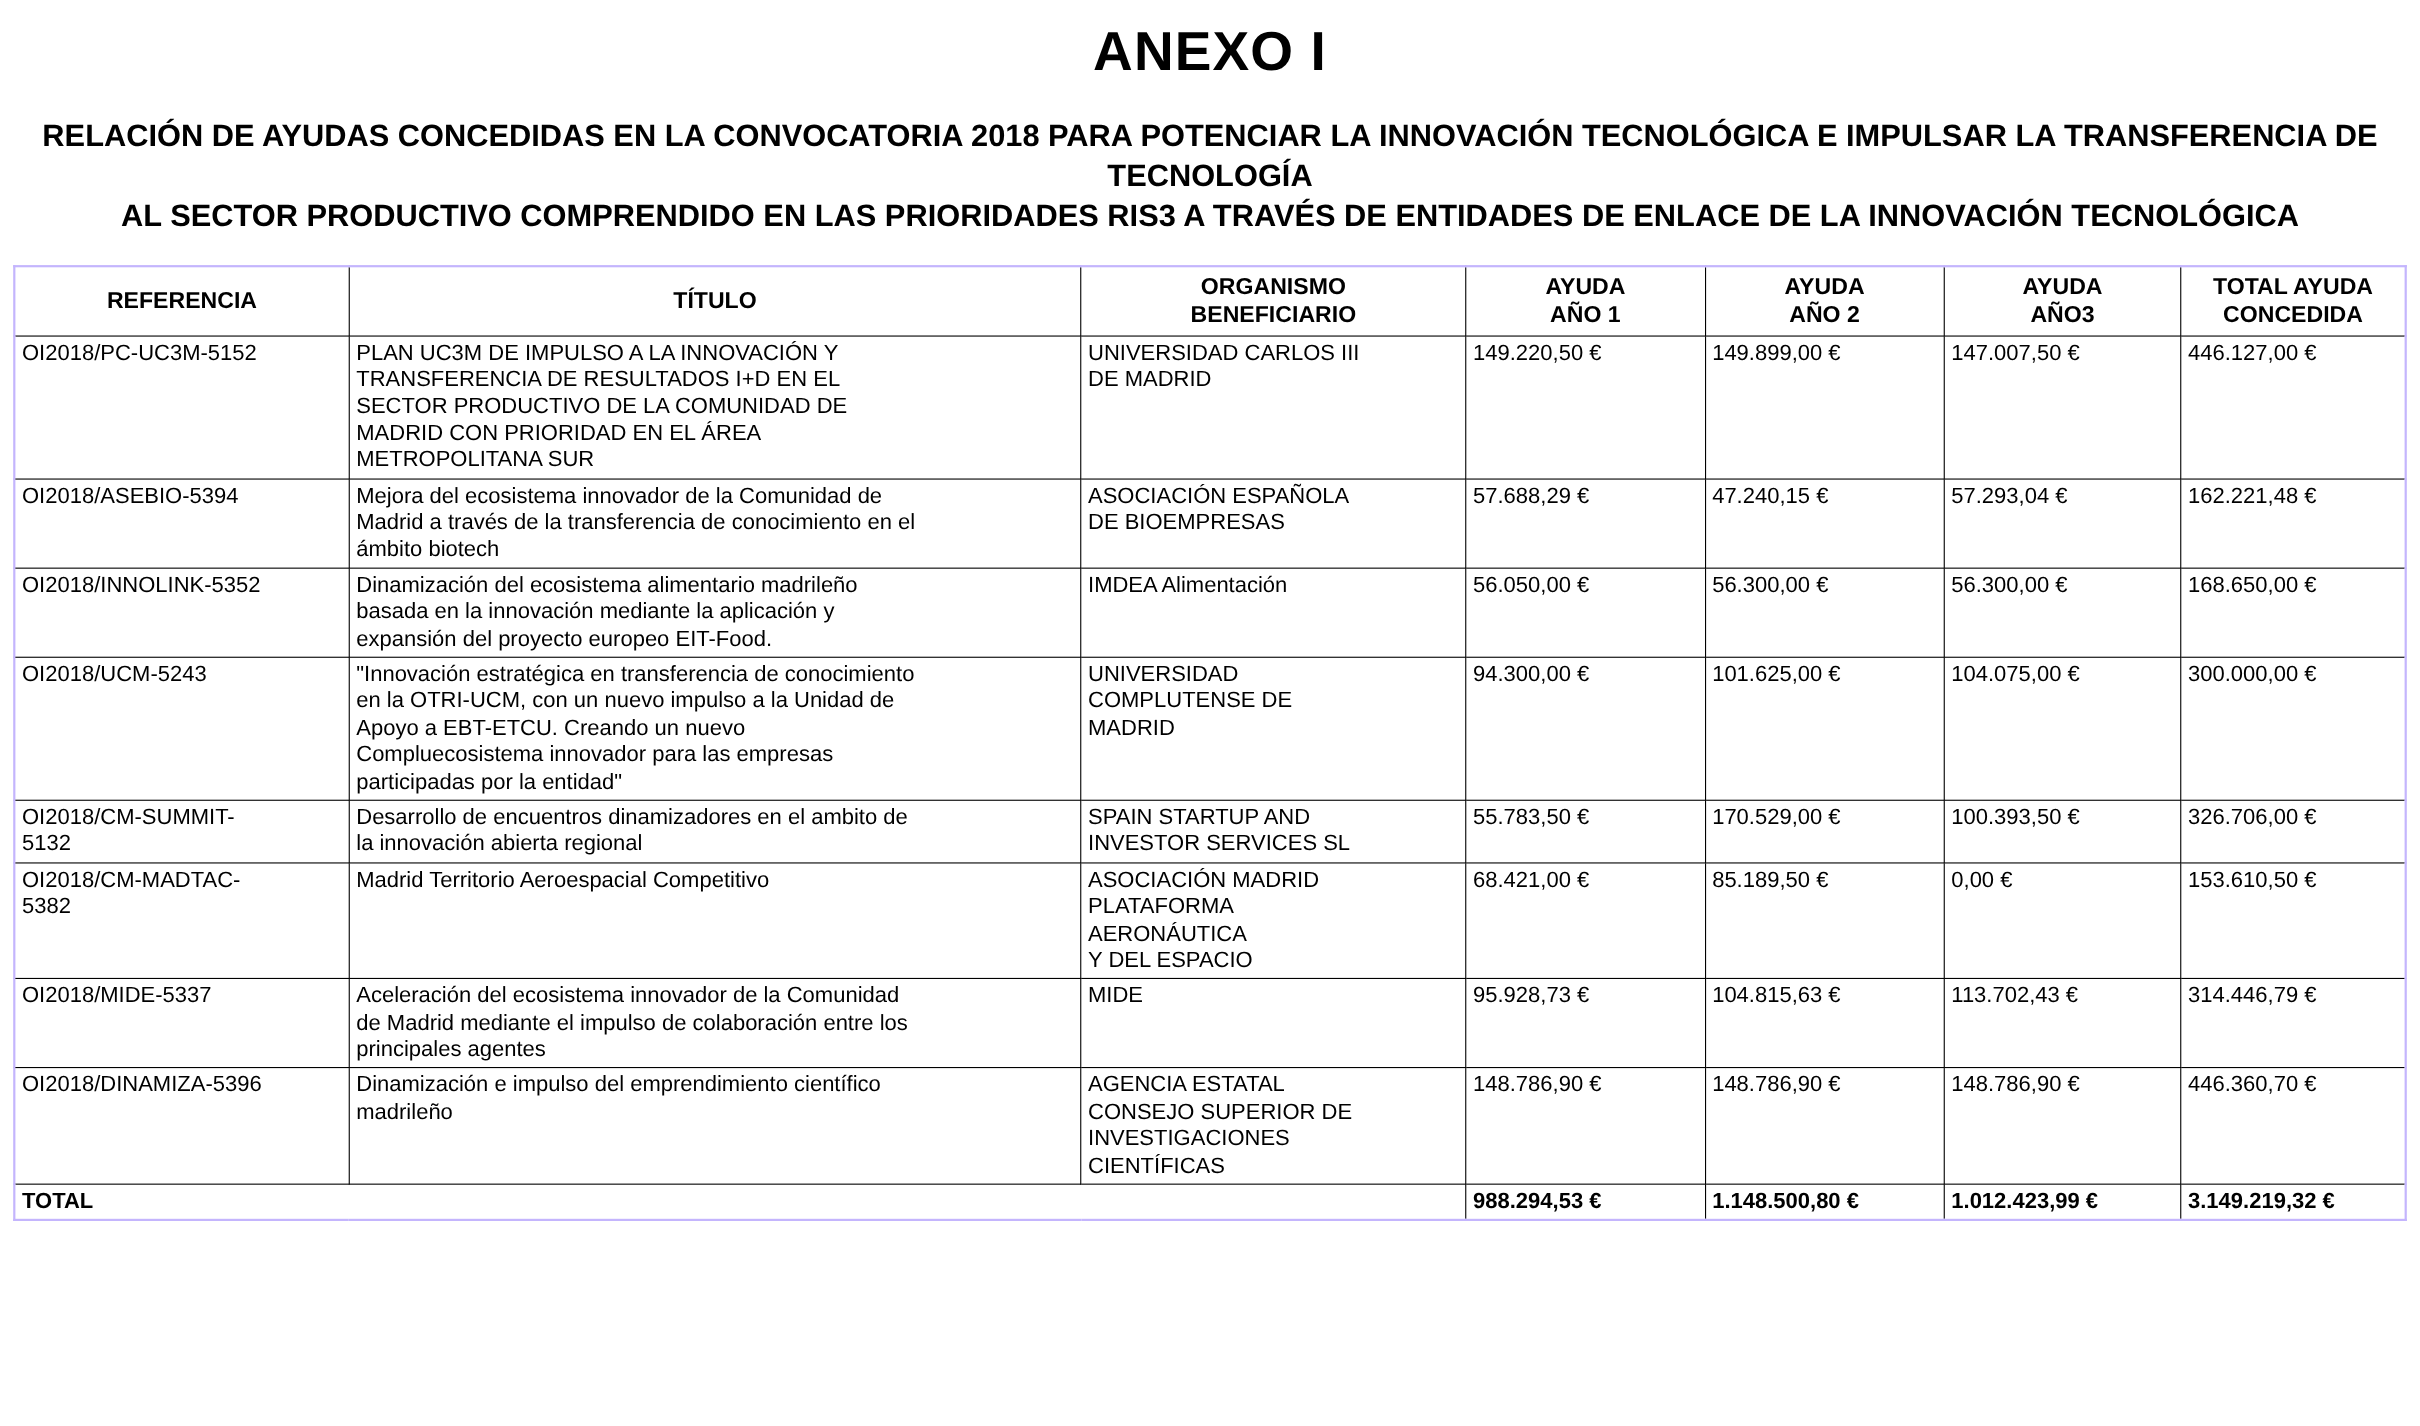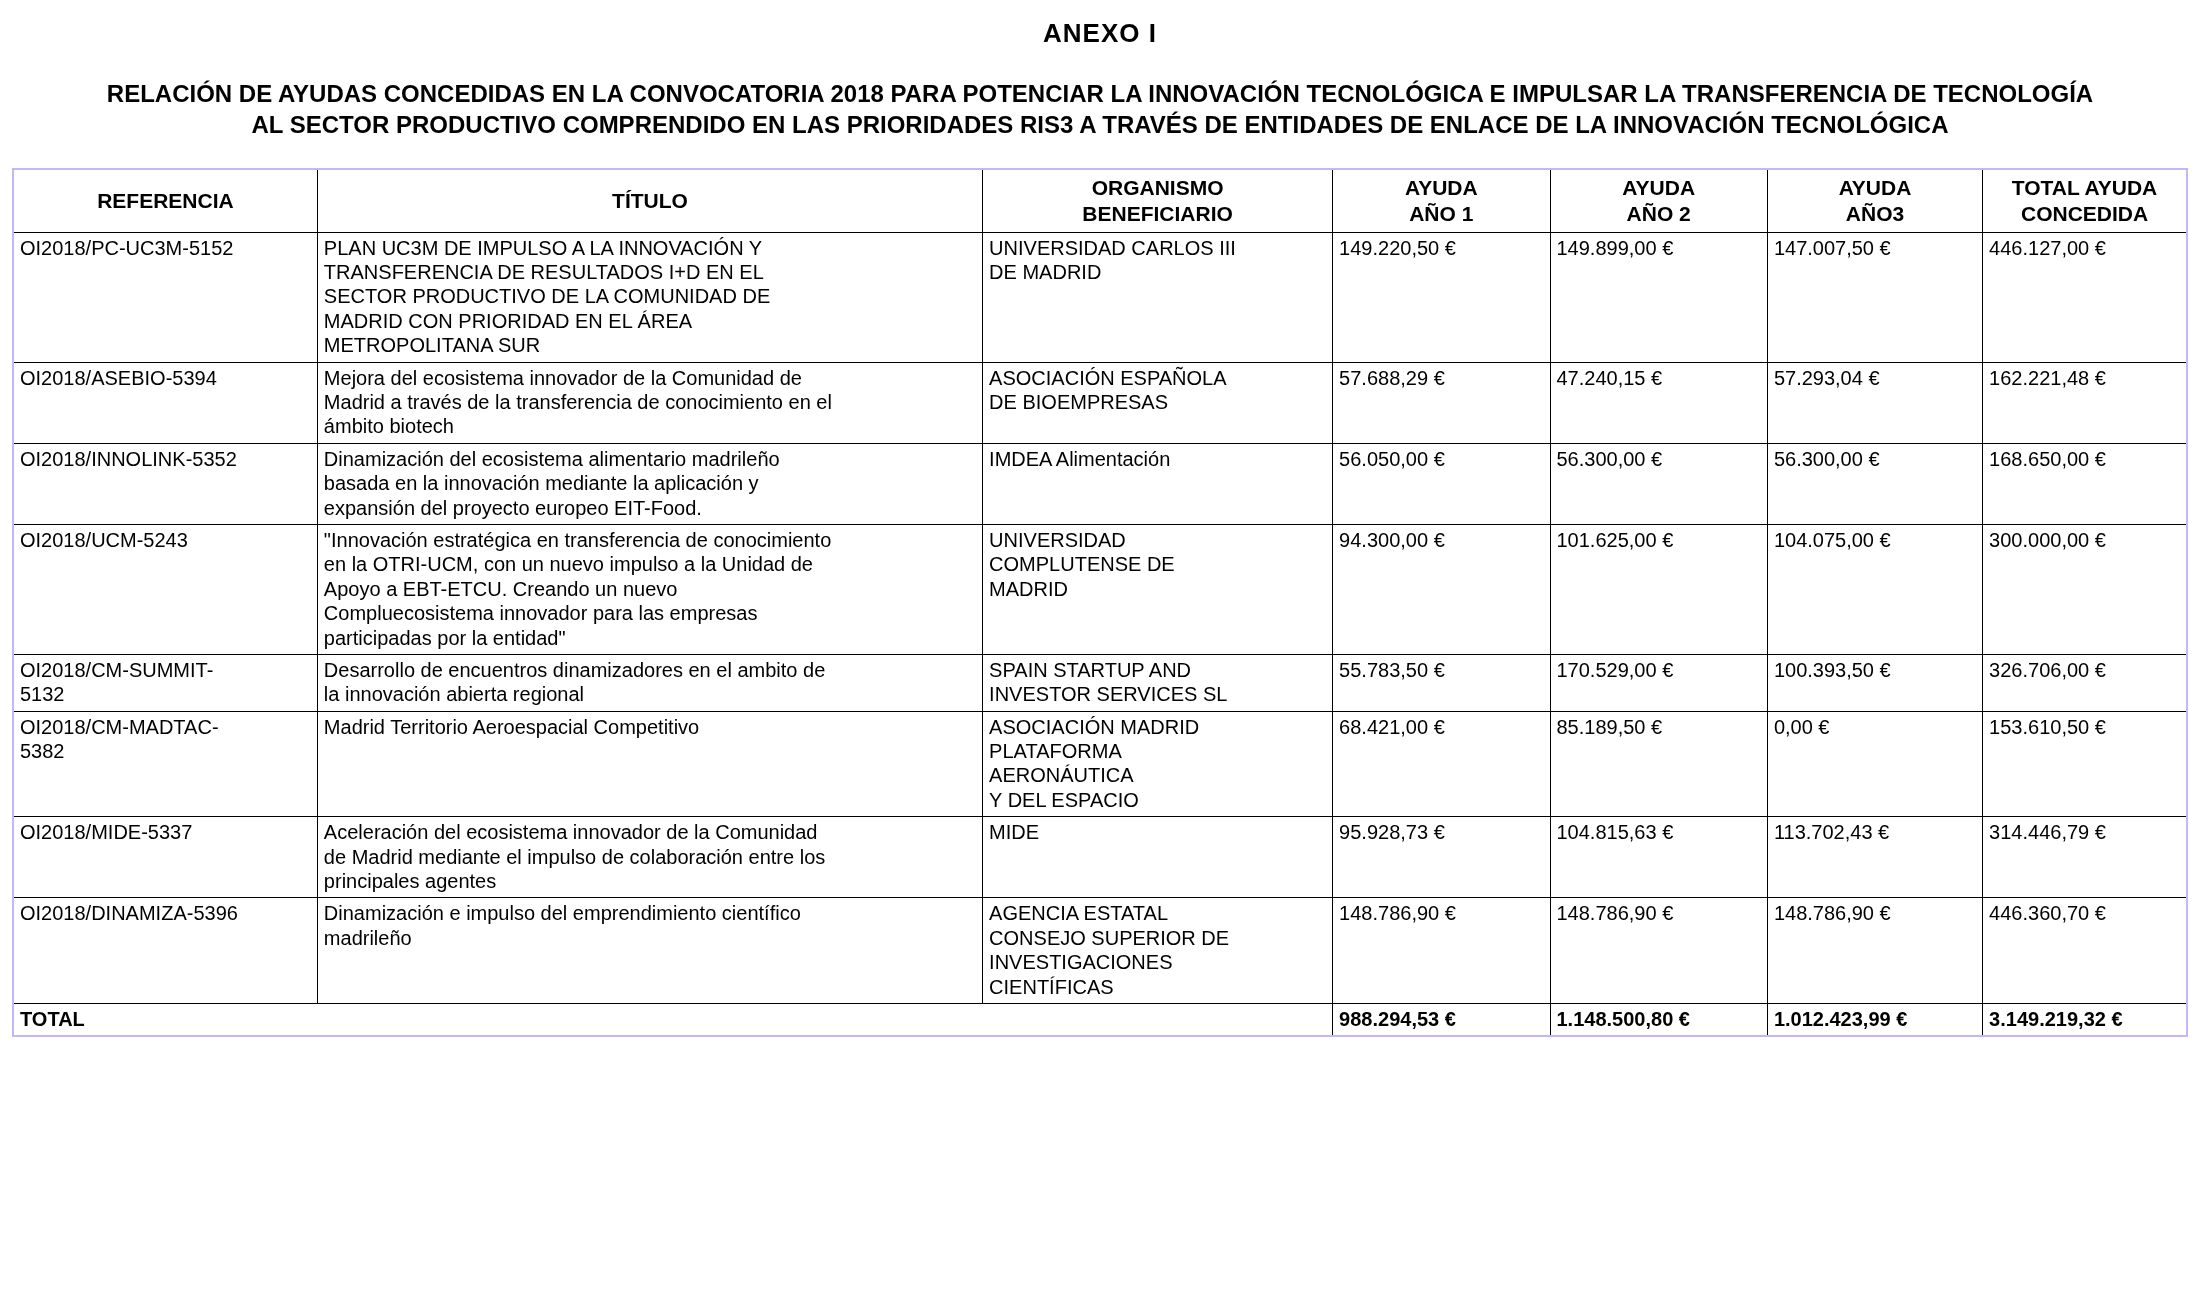--- a/index.html
+++ b/index.html
@@ -12,28 +12,28 @@
     width: 2200px;
     min-height: 1296px;
     box-sizing: border-box;
     padding: 12px 12px 40px 12px;
     background: #ffffff;
     color: #000000;
     font-family: "Liberation Sans", sans-serif;
   }
   .doc-title {
     text-align: center;
-    font-size: 26px;
+    font-size: 50px;
     font-weight: bold;
     margin: 6px 0 30px 0;
     letter-spacing: 1px;
   }
   .doc-subtitle {
     text-align: center;
-    font-size: 24px;
+    font-size: 28px;
     font-weight: bold;
     line-height: 1.28;
     white-space: pre-line;
     margin: 0 auto 28px auto;
     max-width: 2150px;
   }
   table.grants {
     width: 100%;
     border-collapse: collapse;
     table-layout: fixed;

